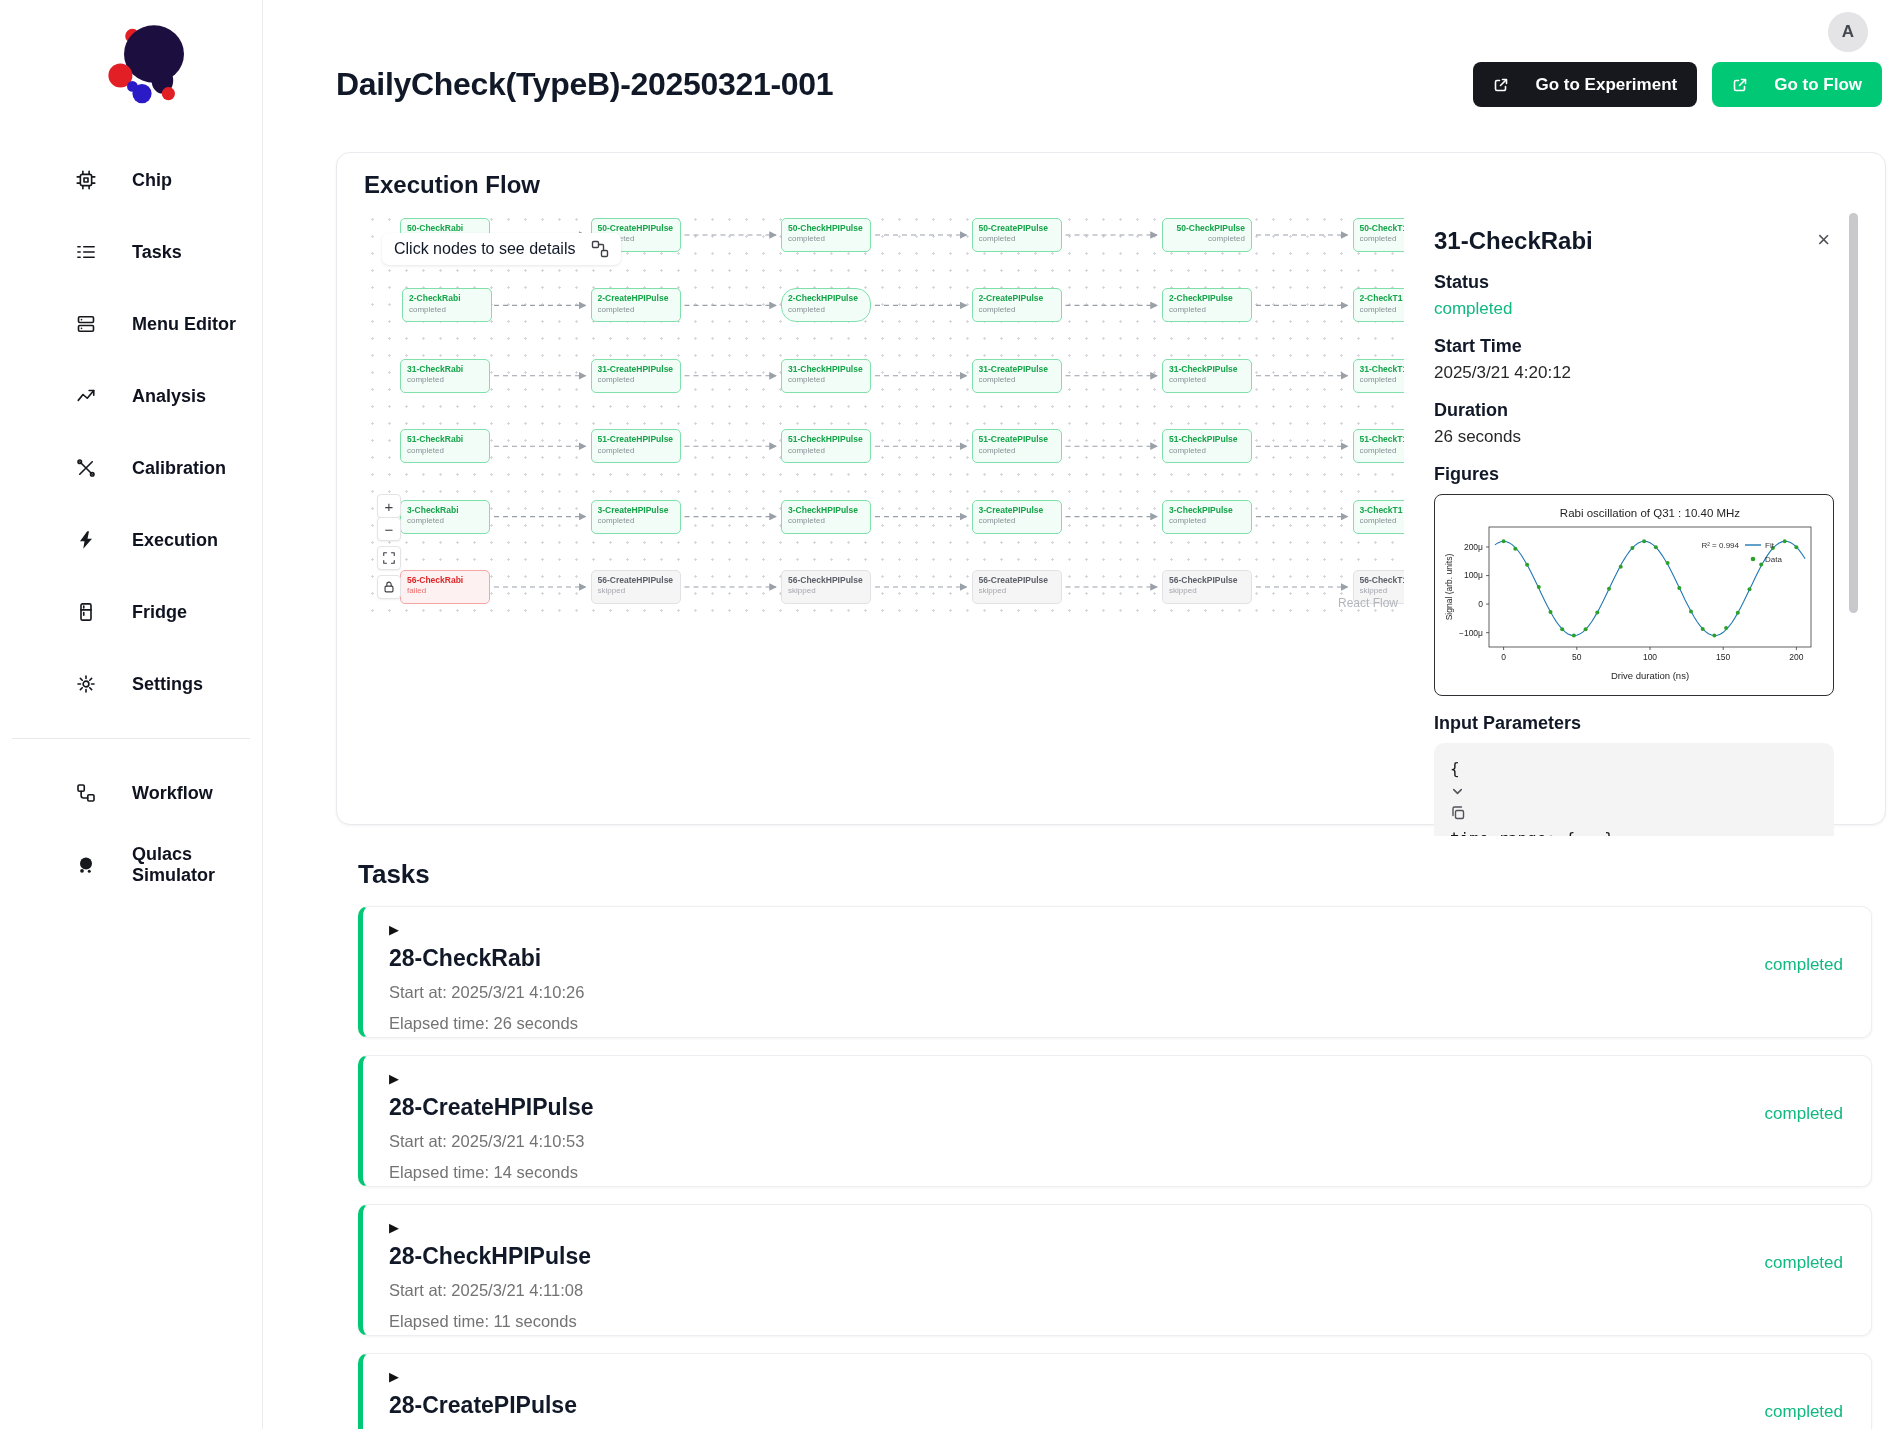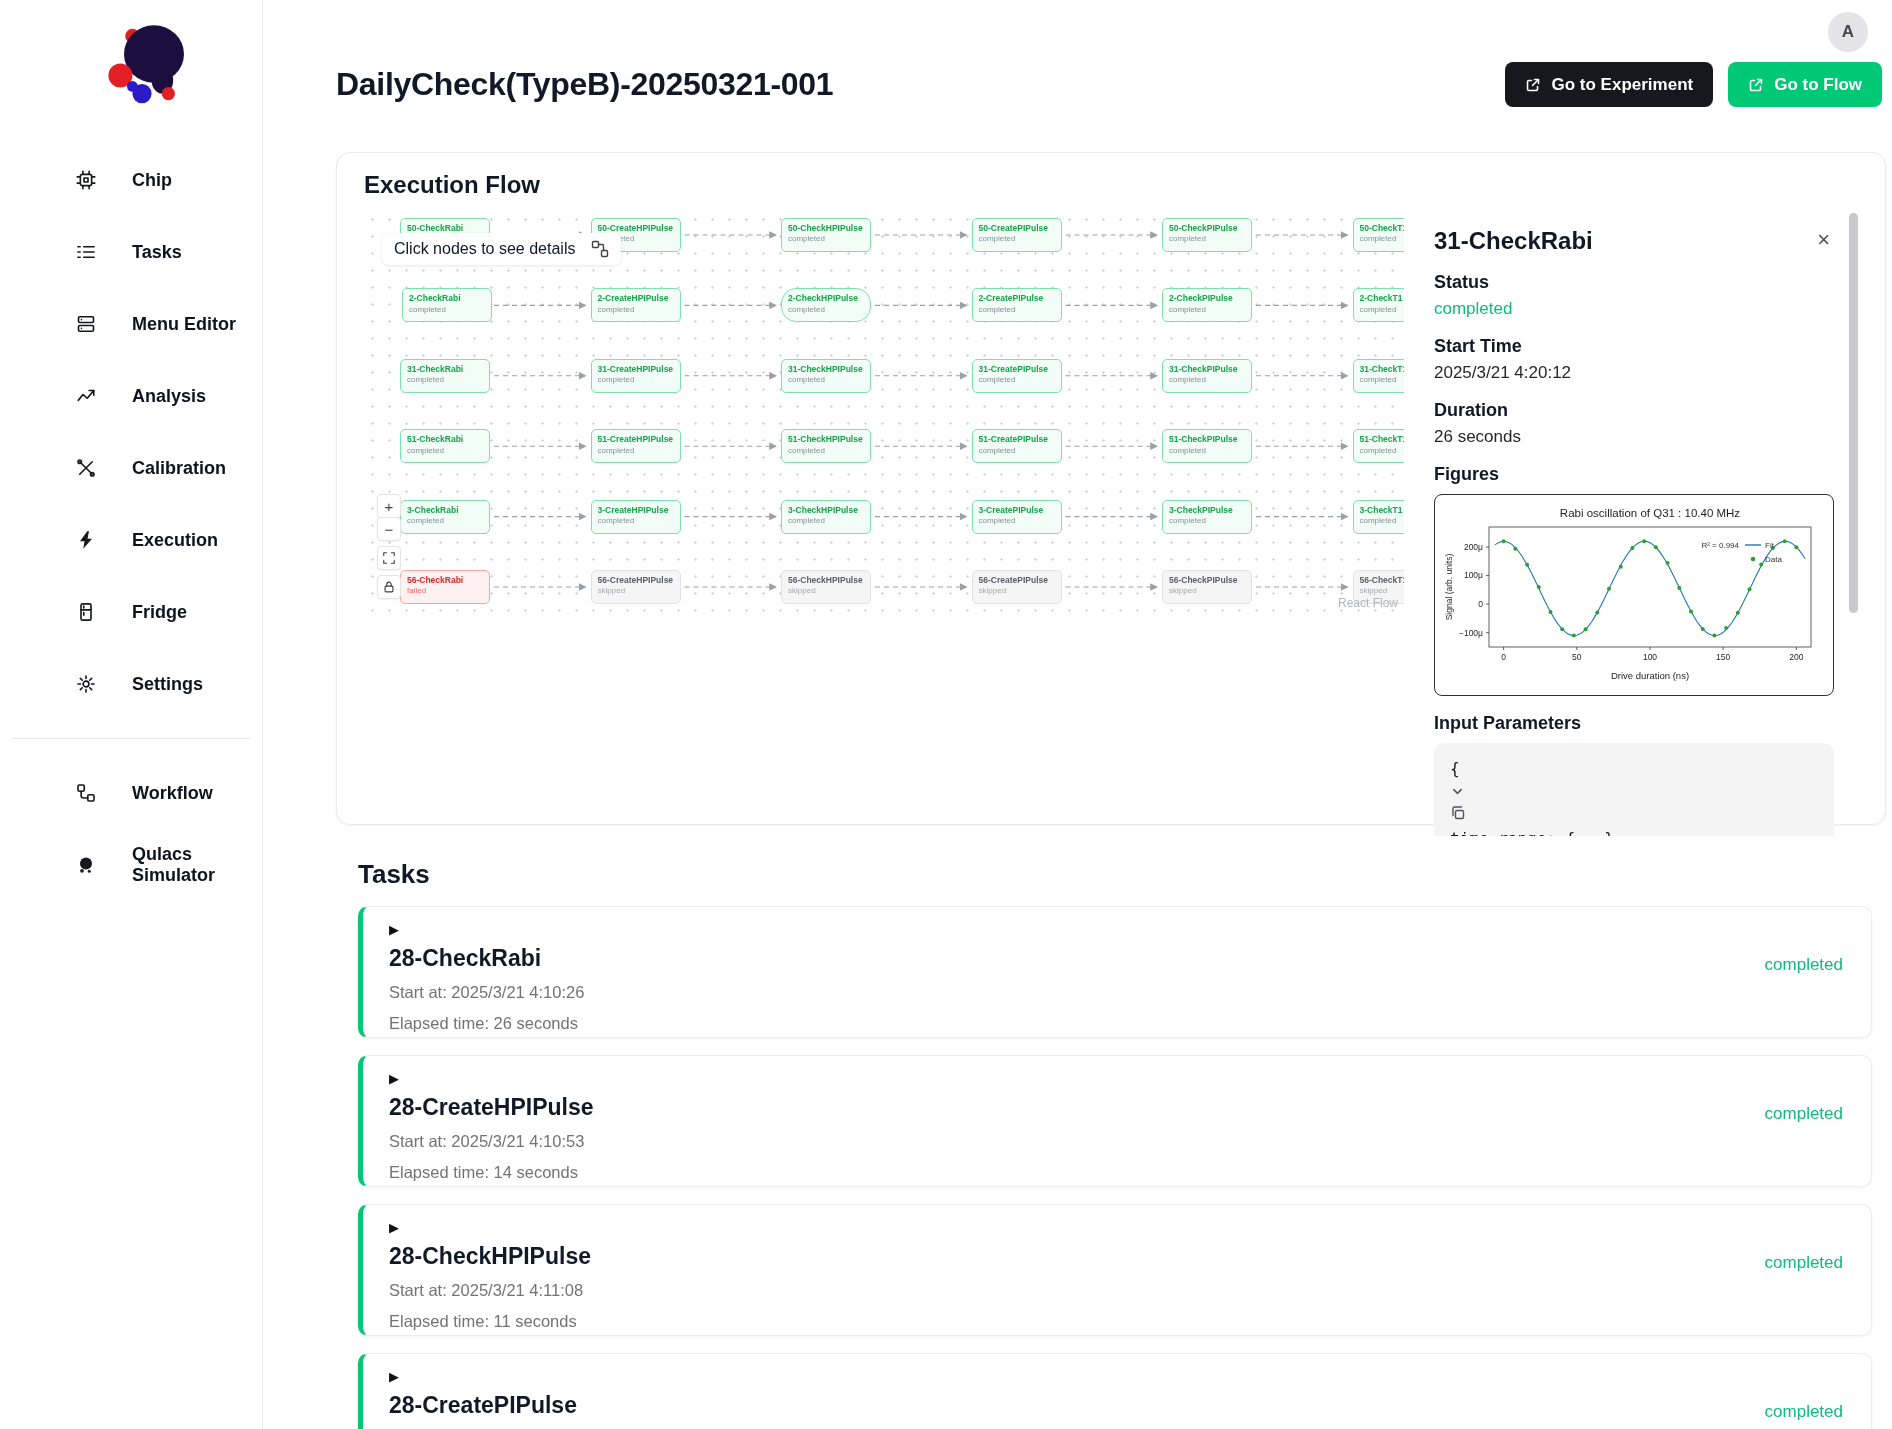--- a/index.html
+++ b/index.html
@@ -24,21 +24,21 @@
   .nav-divider{border:none;border-top:1px solid #e7e7ec;margin:18px 12px;}
   
   .main{position:absolute;left:263px;top:0;right:0;bottom:0;overflow:hidden;}
   .avatar{position:absolute;top:12px;right:24px;width:40px;height:40px;border-radius:50%;
     background:#e4e4e7;display:flex;align-items:center;justify-content:center;
     font-size:17px;font-weight:700;color:#44474f;cursor:pointer;z-index:5;}
   .content{padding:0 6px 0 73px;height:100%;}
   .header-row{display:flex;align-items:center;margin-top:62px;}
   .page-title{font-size:32px;font-weight:800;letter-spacing:-0.3px;margin:0;}
   .header-buttons{margin-left:auto;display:flex;gap:15px;padding-right:4px;}
-  .btn{height:45px;display:inline-flex;align-items:center;gap:10px;padding:0 20px;
+  .btn{height:45px;display:inline-flex;align-items:center;gap:26px;padding:0 20px;
     border-radius:8px;border:none;font-size:17px;font-weight:600;color:#fff;cursor:pointer;
     font-family:inherit;}
   .btn-dark{background:var(--dark-btn);}
   .btn-green{background:var(--success);}
   .btn-icon{display:inline-flex;}
   
   .card{margin-top:45px;border:1px solid #e9eaee;border-radius:14px;
     box-shadow:0 1px 3px rgba(0,0,0,.05);height:673px;padding:14px 27px 0 27px;
     position:relative;background:#fff;}
   .card-title{font-size:24px;font-weight:800;margin:4px 0 12px 0;}
@@ -330,21 +330,21 @@
               <div class="fn-status">completed</div>
             </div>
             <div class="flow-node completed" style="left: 417px; top: 7px;">
               <div class="fn-title">50-CheckHPIPulse</div>
               <div class="fn-status">completed</div>
             </div>
             <div class="flow-node completed" style="left: 607.5px; top: 7px;">
               <div class="fn-title">50-CreatePIPulse</div>
               <div class="fn-status">completed</div>
             </div>
-            <div class="flow-node completed" style="left: 798px; top: 7px;">
+            <div class="flow-node completed" style="left: 798px; top: 7px; text-align: right;">
               <div class="fn-title">50-CheckPIPulse</div>
               <div class="fn-status">completed</div>
             </div>
             <div class="flow-node completed" style="left: 988.5px; top: 7px;">
               <div class="fn-title">50-CheckT1</div>
               <div class="fn-status">completed</div>
             </div>
             <div class="flow-node completed" style="left: 38px; top: 77.4px;">
               <div class="fn-title">2-CheckRabi</div>
               <div class="fn-status">completed</div>

